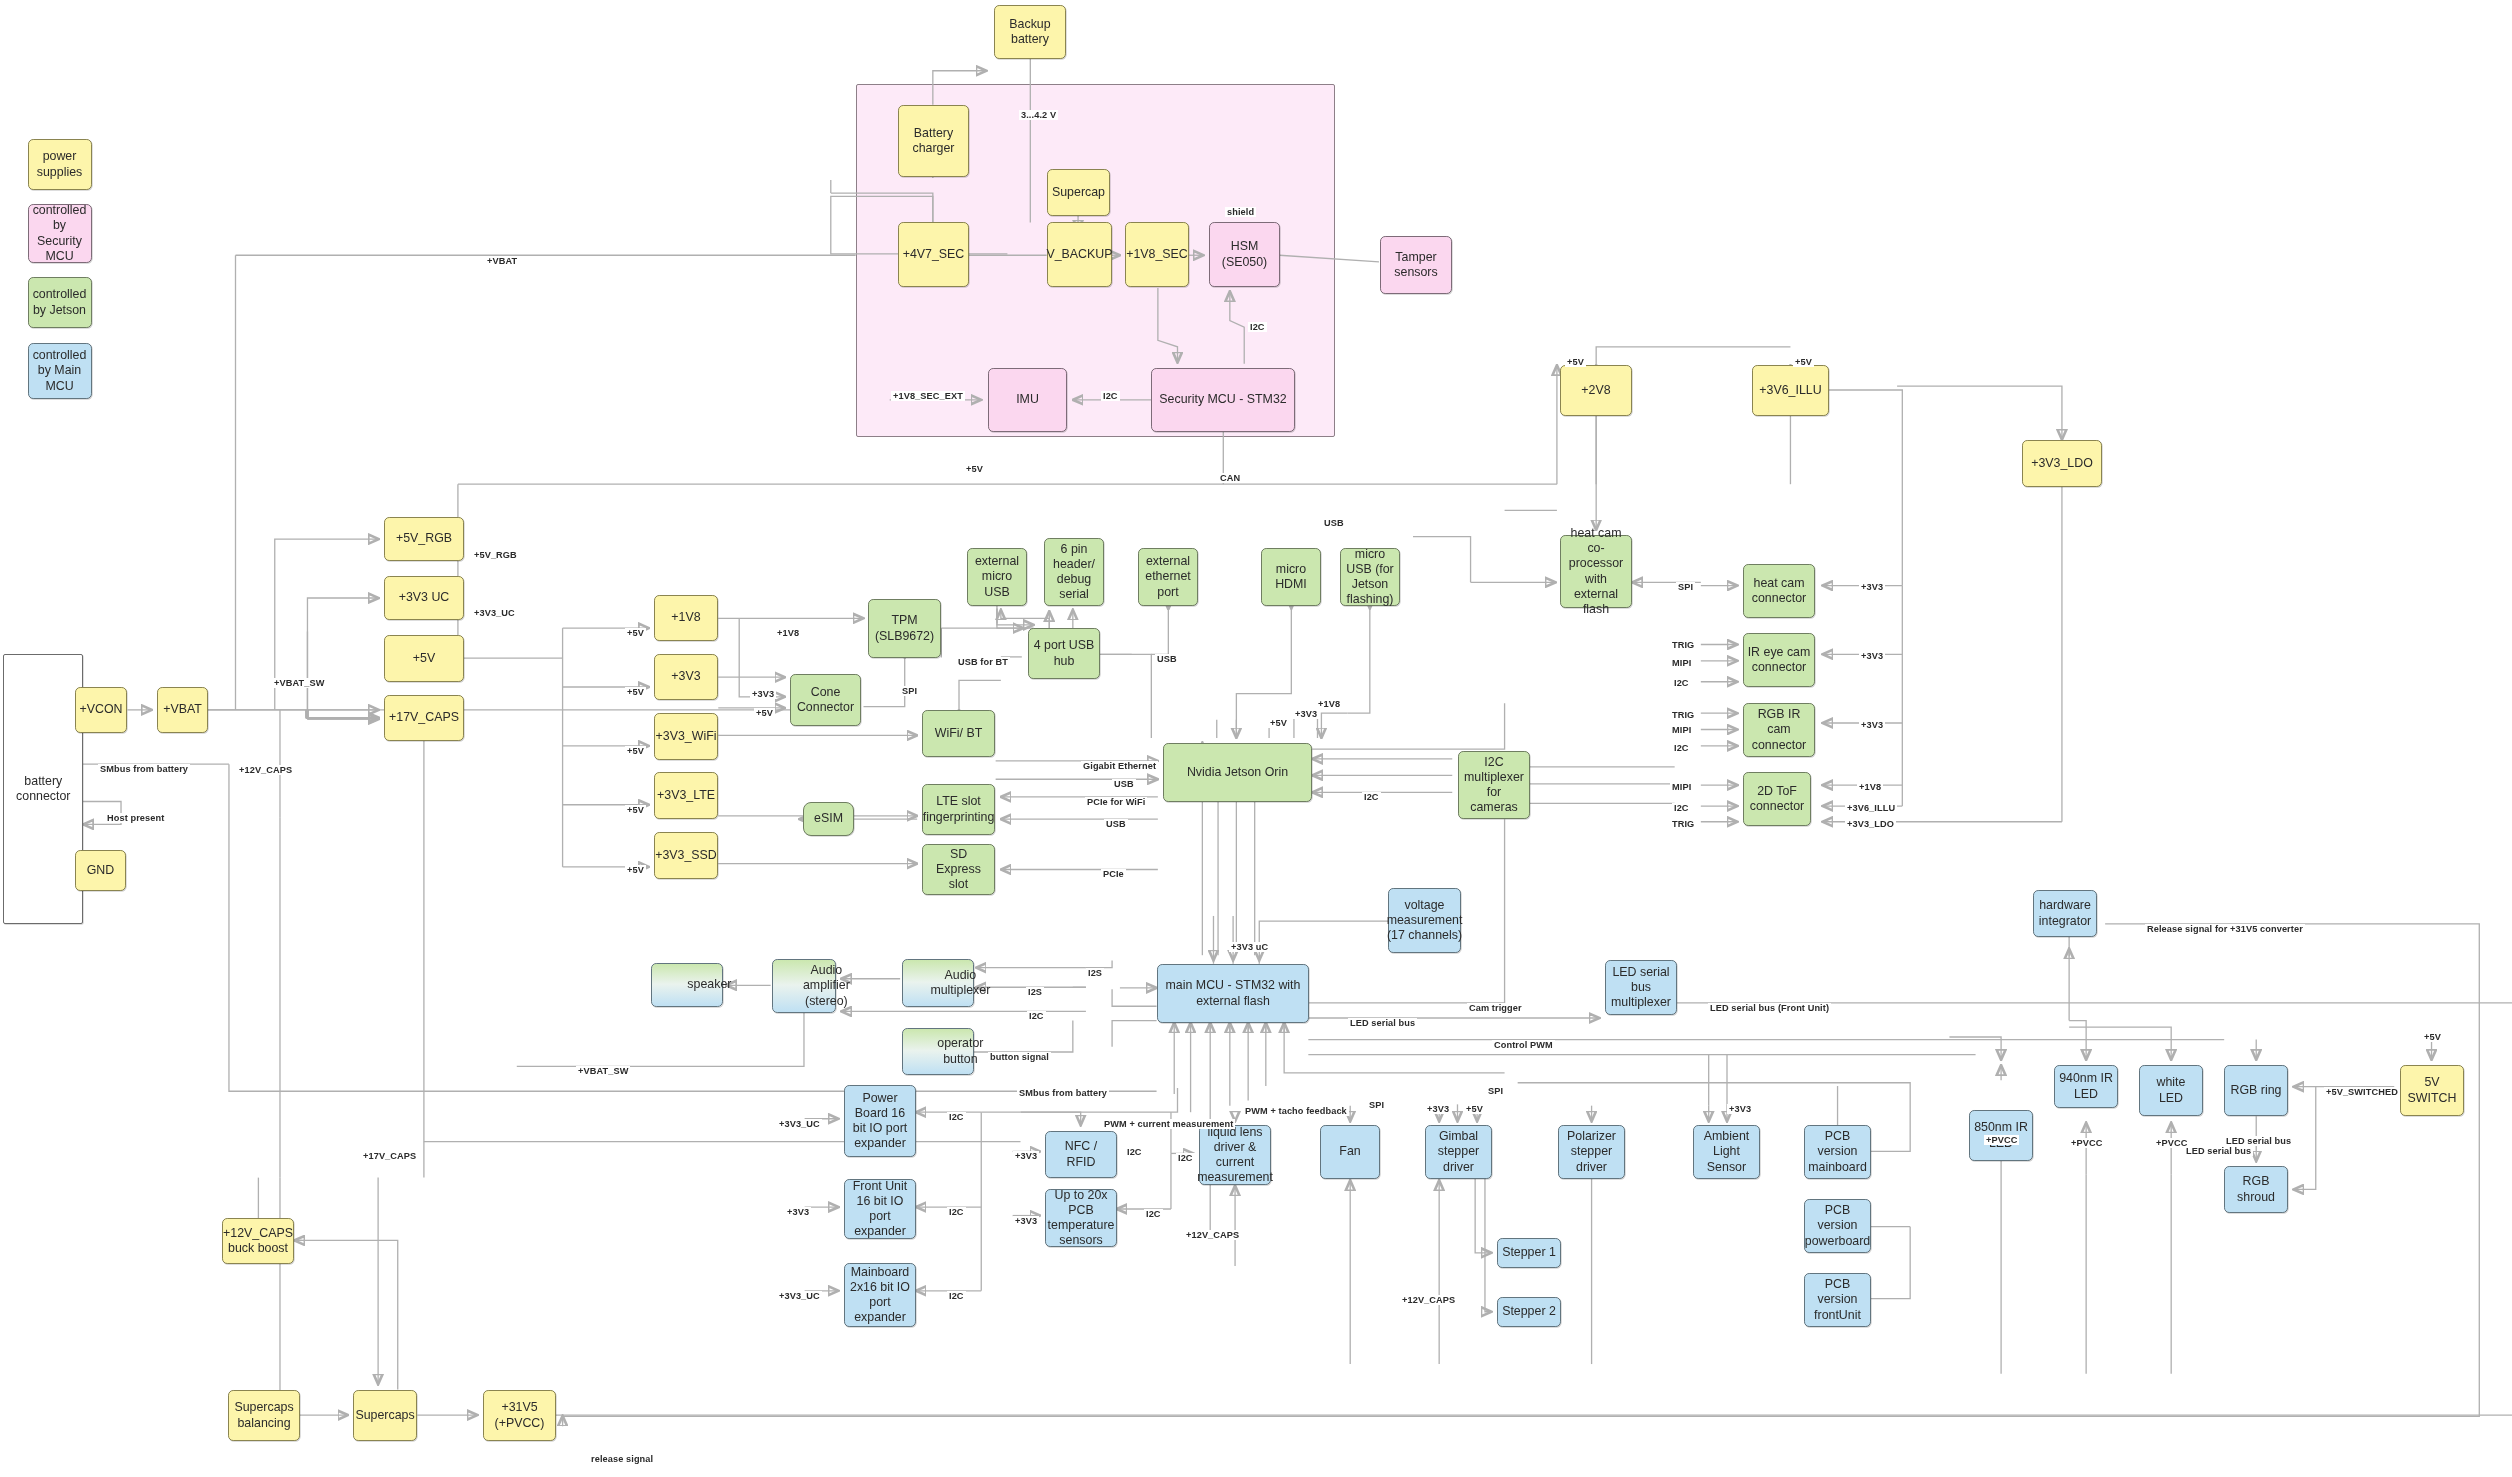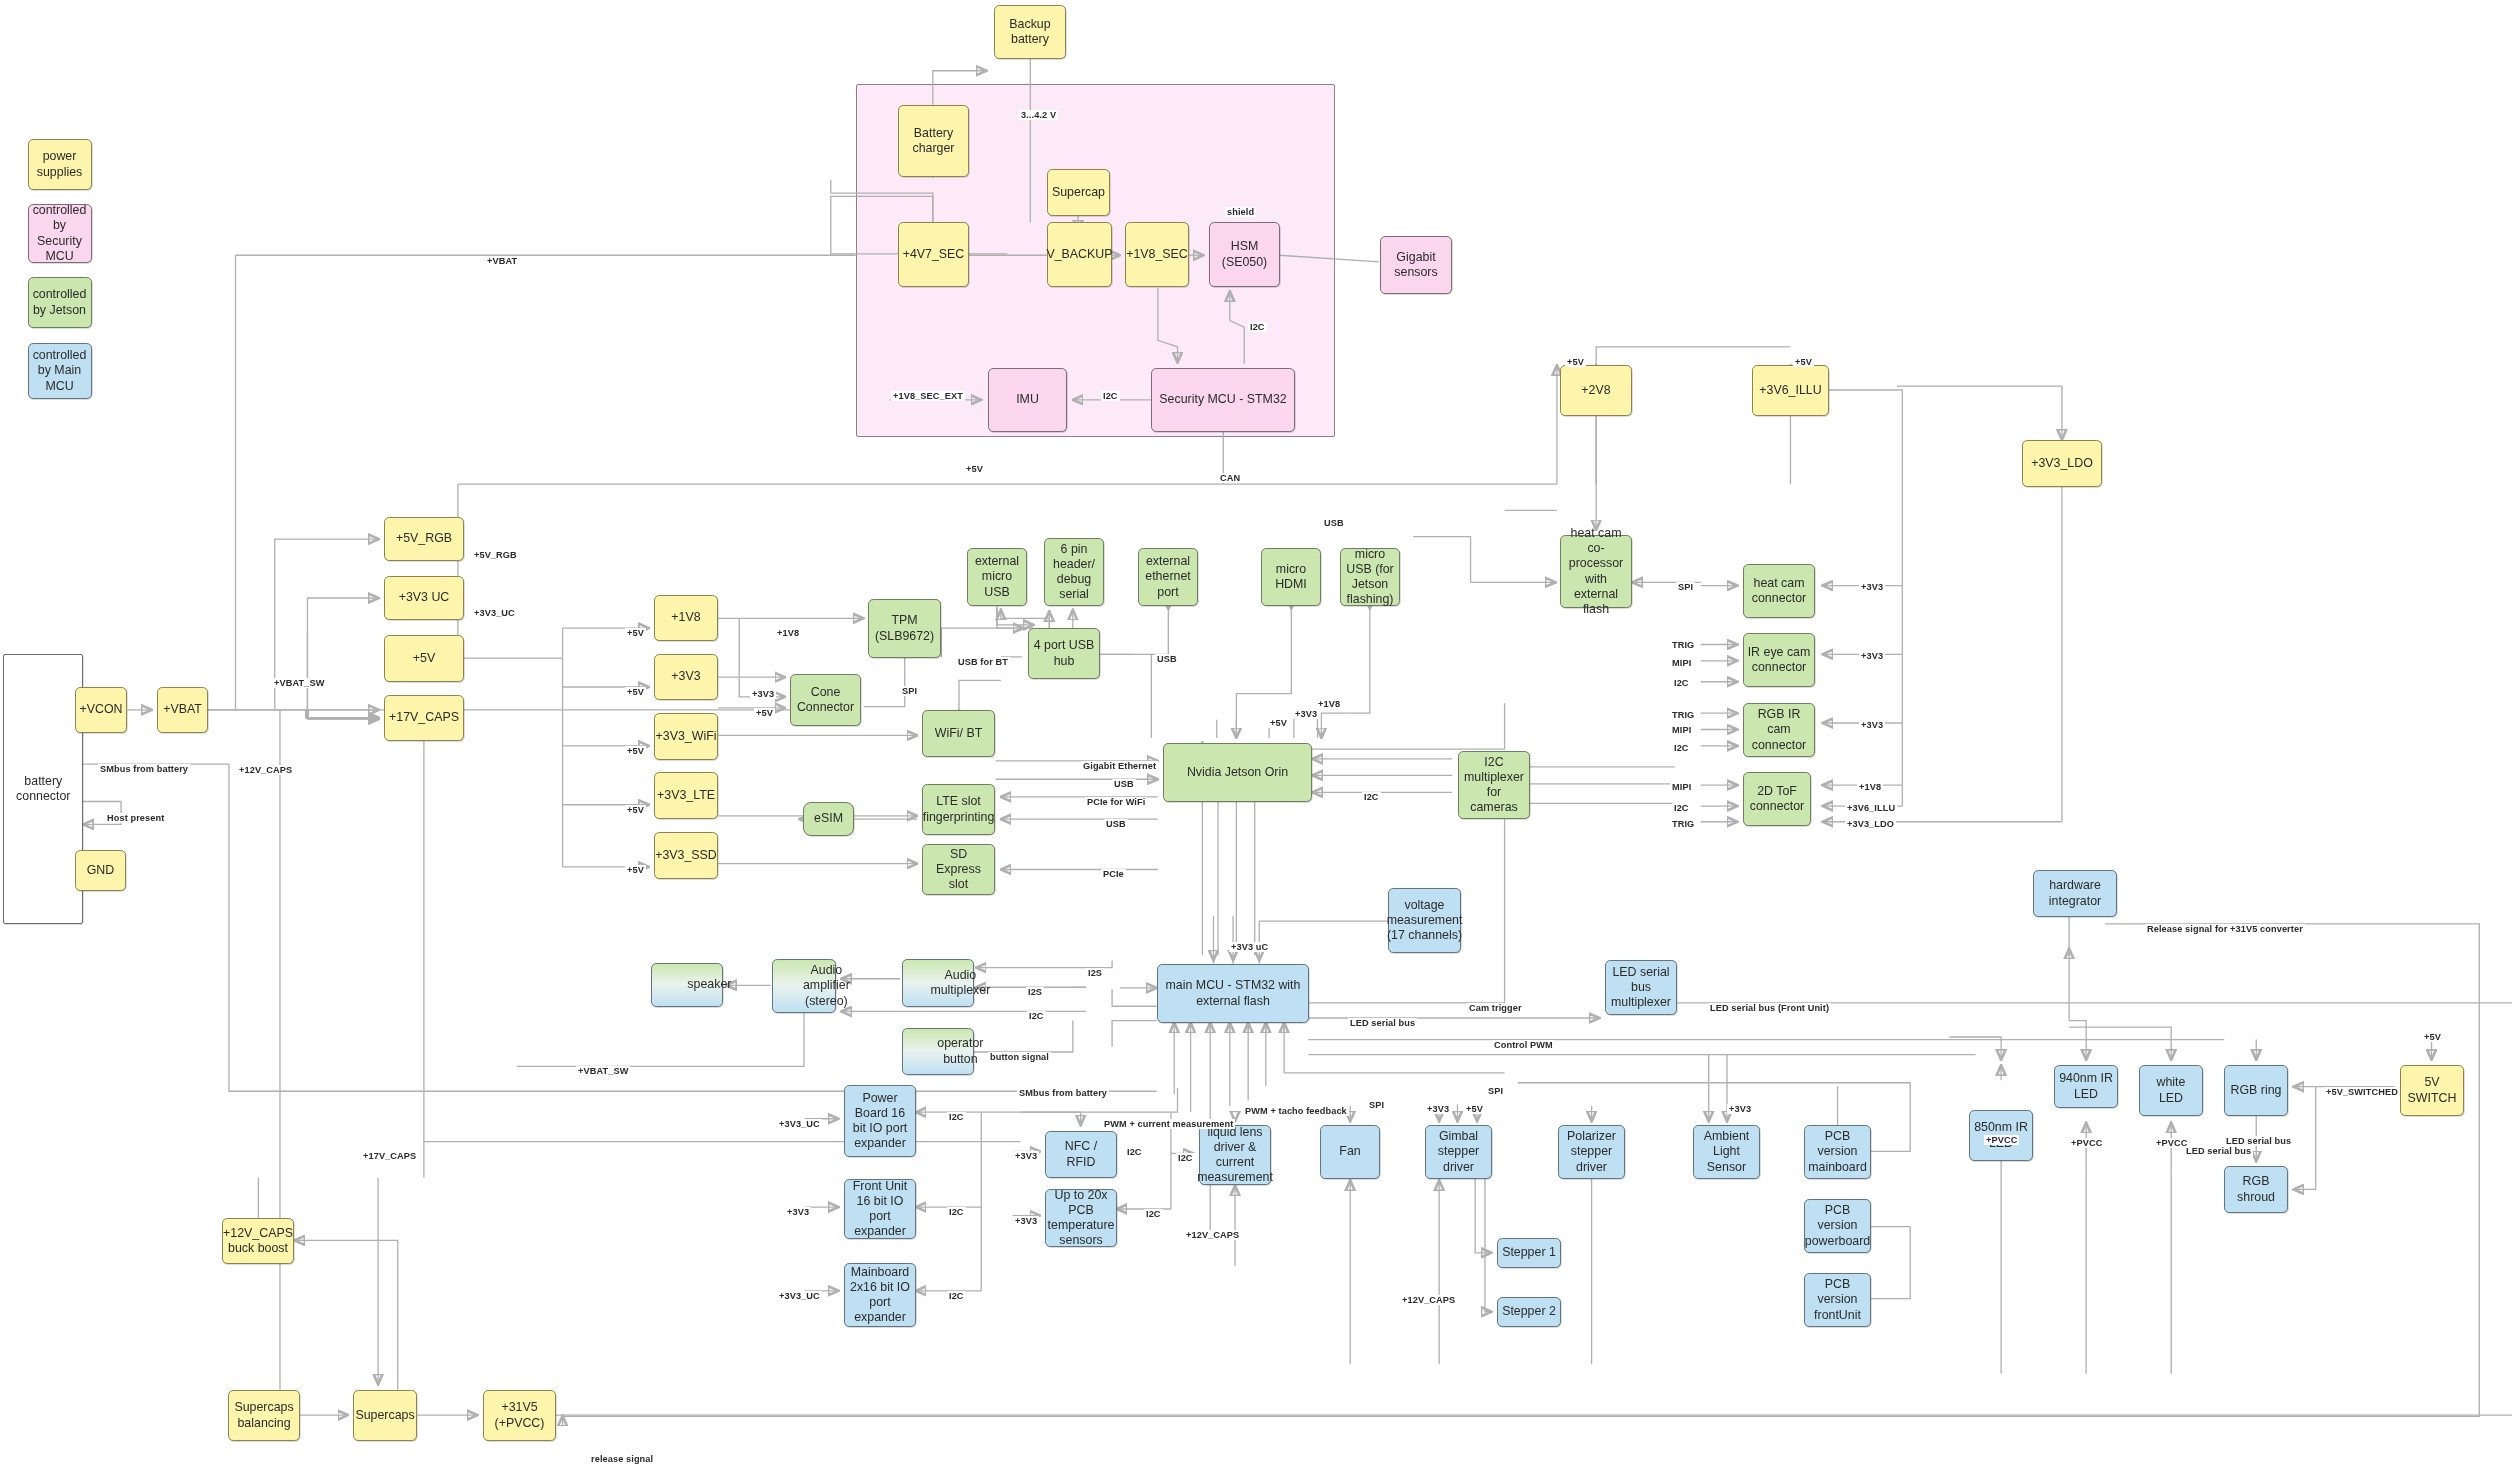--- a/index.html
+++ b/index.html
@@ -375,21 +375,21 @@
       <div class="node mcu" style="left: 27.5px; top: 343px; width: 64px; height: 56px;">controlled by Main MCU</div>
       <div class="node pw" style="left: 994px; top: 5.2px; width: 72px; height: 54px;">Backup battery</div>
       <div class="node pw" style="left: 898px; top: 105px; width: 71px; height: 72px;">Battery charger</div>
       <div class="node pw" style="left: 1047px; top: 169px; width: 63px; height: 47px;">Supercap</div>
       <div class="node pw" style="left: 898px; top: 222px; width: 71px; height: 65px;">+4V7_SEC</div>
       <div class="node pw" style="left: 1047px; top: 222px; width: 65px; height: 65px;">V_BACKUP</div>
       <div class="node pw" style="left: 1125px; top: 222px; width: 64px; height: 65px;">+1V8_SEC</div>
       <div class="node sec" style="left: 1209px; top: 222px; width: 71px; height: 65px;">HSM (SE050)</div>
       <div class="node sec" style="left: 988px; top: 368px; width: 79px; height: 64px;">IMU</div>
       <div class="node sec" style="left: 1151px; top: 368px; width: 144px; height: 64px;">Security MCU - STM32</div>
-      <div class="node sec" style="left: 1380px; top: 236px; width: 72px; height: 58px;">Gigabit sensors</div>
+      <div class="node sec" style="left: 1380px; top: 236px; width: 72px; height: 58px;">Tamper sensors</div>
       <div class="node plain" style="left: 3.3px; top: 654px; width: 80px; height: 270px;">battery connector</div>
       <div class="node pw" style="left: 75px; top: 687px; width: 52px; height: 46px;">+VCON</div>
       <div class="node pw" style="left: 157px; top: 687px; width: 51px; height: 46px;">+VBAT</div>
       <div class="node pw" style="left: 75px; top: 850px; width: 51px; height: 41px;">GND</div>
       <div class="node pw" style="left: 384px; top: 517px; width: 80px; height: 44px;">+5V_RGB</div>
       <div class="node pw" style="left: 384px; top: 576px; width: 80px; height: 44px;">+3V3 UC</div>
       <div class="node pw" style="left: 384px; top: 635px; width: 80px; height: 47px;">+5V</div>
       <div class="node pw" style="left: 384px; top: 695px; width: 80px; height: 46px;">+17V_CAPS</div>
       <div class="node pw" style="left: 654px; top: 595px; width: 64px; height: 46px;">+1V8</div>
       <div class="node pw" style="left: 654px; top: 654px; width: 64px; height: 46px;">+3V3</div>
@@ -418,21 +418,21 @@
       <div class="node pw" style="left: 2022px; top: 440px; width: 80px; height: 47px;">+3V3_LDO</div>
       <div class="node jet" style="left: 1560px; top: 535px; width: 72px; height: 73px;">heat cam co-processor with external flash</div>
       <div class="node jet" style="left: 1743px; top: 564px; width: 72px; height: 54px;">heat cam connector</div>
       <div class="node jet" style="left: 1743px; top: 633px; width: 72px; height: 54px;">IR eye cam connector</div>
       <div class="node jet" style="left: 1743px; top: 703px; width: 72px; height: 54px;">RGB IR cam connector</div>
       <div class="node jet" style="left: 1743px; top: 772px; width: 68px; height: 54px;">2D ToF connector</div>
       <div class="node jet" style="left: 1458px; top: 751px; width: 72px; height: 68px;">I2C multiplexer for cameras</div>
       <div class="node mcu" style="left: 1388px; top: 888px; width: 73px; height: 65px;">voltage measurement (17 channels)</div>
       <div class="node mcu" style="left: 1157px; top: 964px; width: 152px; height: 59px;">main MCU - STM32 with external flash</div>
       <div class="node mcu" style="left: 1605px; top: 960px; width: 72px; height: 55px;">LED serial bus multiplexer</div>
-      <div class="node mcu" style="left: 2033px; top: 870px; width: 84px; height: 47px;">hardware integrator</div>
+      <div class="node mcu" style="left: 2033px; top: 890px; width: 64px; height: 47px;">hardware integrator</div>
       <div class="node mcu" style="left: 844px; top: 1085px; width: 72px; height: 72px;">Power Board 16 bit IO port expander</div>
       <div class="node mcu" style="left: 844px; top: 1179px; width: 72px; height: 60px;">Front Unit 16 bit IO port expander</div>
       <div class="node mcu" style="left: 844px; top: 1263px; width: 72px; height: 64px;">Mainboard 2x16 bit IO port expander</div>
       <div class="node mcu" style="left: 1045px; top: 1131px; width: 72px; height: 47px;">NFC / RFID</div>
       <div class="node mcu" style="left: 1045px; top: 1189px; width: 72px; height: 58px;">Up to 20x PCB temperature sensors</div>
       <div class="node mcu" style="left: 1199px; top: 1125px; width: 72px; height: 60px;">liquid lens driver &amp; current measurement</div>
       <div class="node mcu" style="left: 1320px; top: 1125px; width: 60px; height: 54px;">Fan</div>
       <div class="node mcu" style="left: 1425px; top: 1125px; width: 67px; height: 54px;">Gimbal stepper driver</div>
       <div class="node mcu" style="left: 1558px; top: 1125px; width: 67px; height: 54px;">Polarizer stepper driver</div>
       <div class="node mcu" style="left: 1693px; top: 1125px; width: 67px; height: 54px;">Ambient Light Sensor</div>

